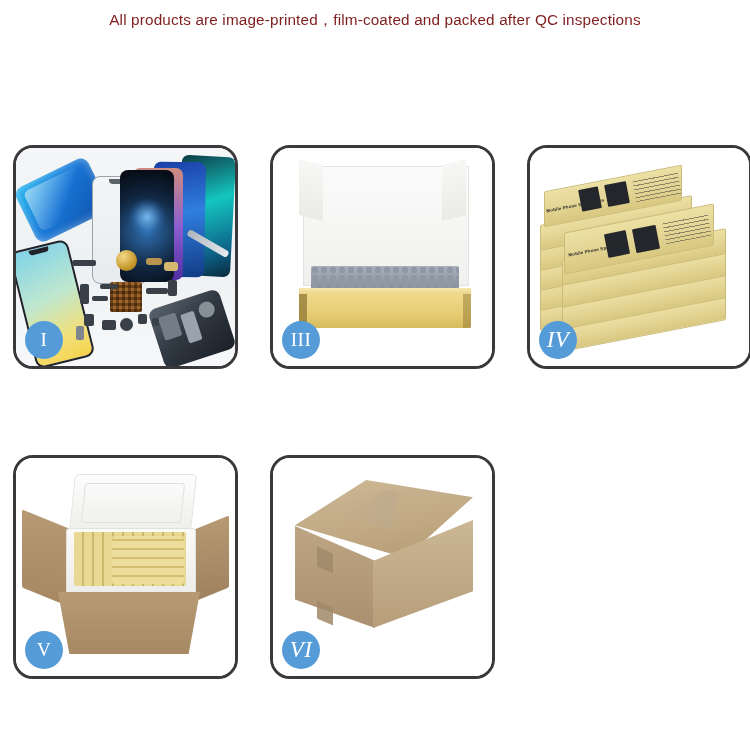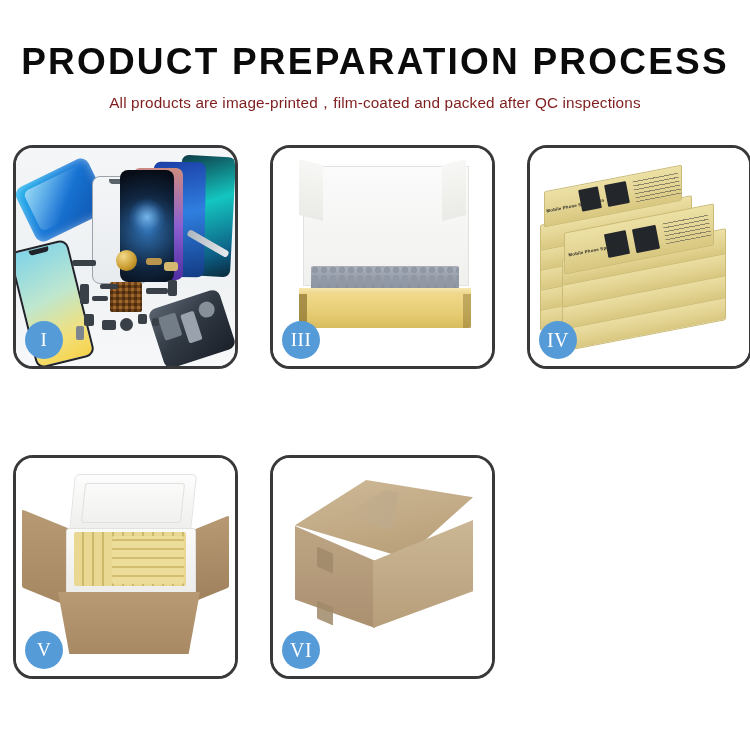--- a/index.html
+++ b/index.html
@@ -70,21 +70,21 @@
     background:#559bd8;
     color:#ffffff;
     font-family:"Liberation Serif", serif;
     font-size:19px;
     line-height:38px;
     text-align:center;
     letter-spacing:0.5px;
     z-index:40;
     user-select:none;
   }
-  .badge.wide{font-size:20px;}
+  .badge.wide{font-size:23px;font-style:italic;}
 
   
   .p1{background:linear-gradient(180deg,#f4f6f7 0%,#eef1f3 55%,#f7f8f9 100%);}
   .blue-film{
     position:absolute;left:6px;top:22px;width:80px;height:60px;
     background:linear-gradient(140deg,#23b8ef 0%,#1878d8 45%,#0f4fa8 100%);
     border-radius:9px;
     transform:rotate(-26deg);
     box-shadow:inset 0 0 10px rgba(255,255,255,.45);
   }
@@ -346,21 +346,20 @@
     clip-path:polygon(0 38%,100% 0,100% 66%,0 100%);
   }
   .c6-tape{position:absolute;background:#a08a68;opacity:.85;border-radius:1px;}
   .c6-tape1{left:44px;top:92px;width:16px;height:20px;transform:skewY(24deg);}
   .c6-tape2{left:44px;top:146px;width:16px;height:18px;transform:skewY(24deg);}
 </style>
 </head>
 <body>
 
 <div class="header">
-  <h1 class="title">PRODUCT PREPARATION PROCESS</h1>
   <p class="subtitle">All products are image-printed，film-coated and packed after QC inspections</p>
 </div>
 
 <div class="grid">
 
   <div class="panel">
     <div class="photo p1">
       <div class="blue-film"></div>
       <div class="ph ph-teal"></div>
       <div class="ph ph-blue2"></div>

